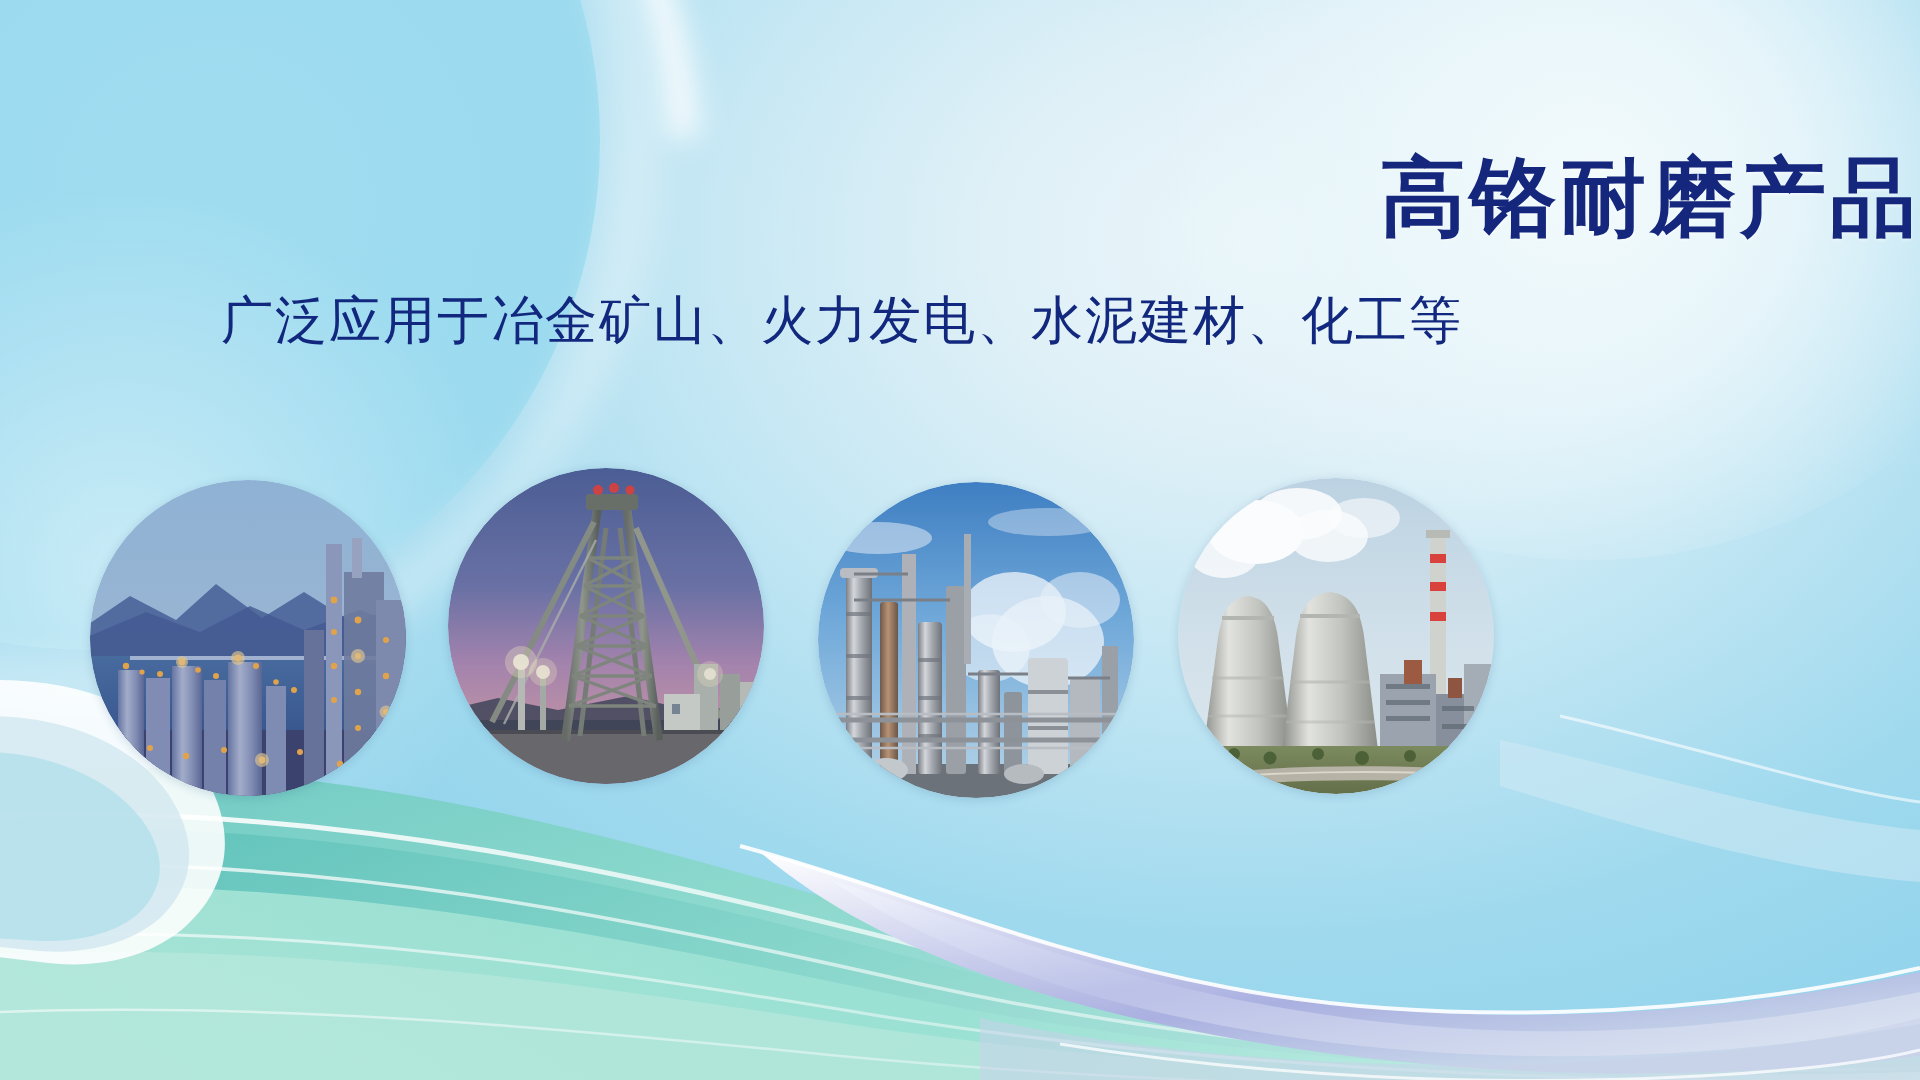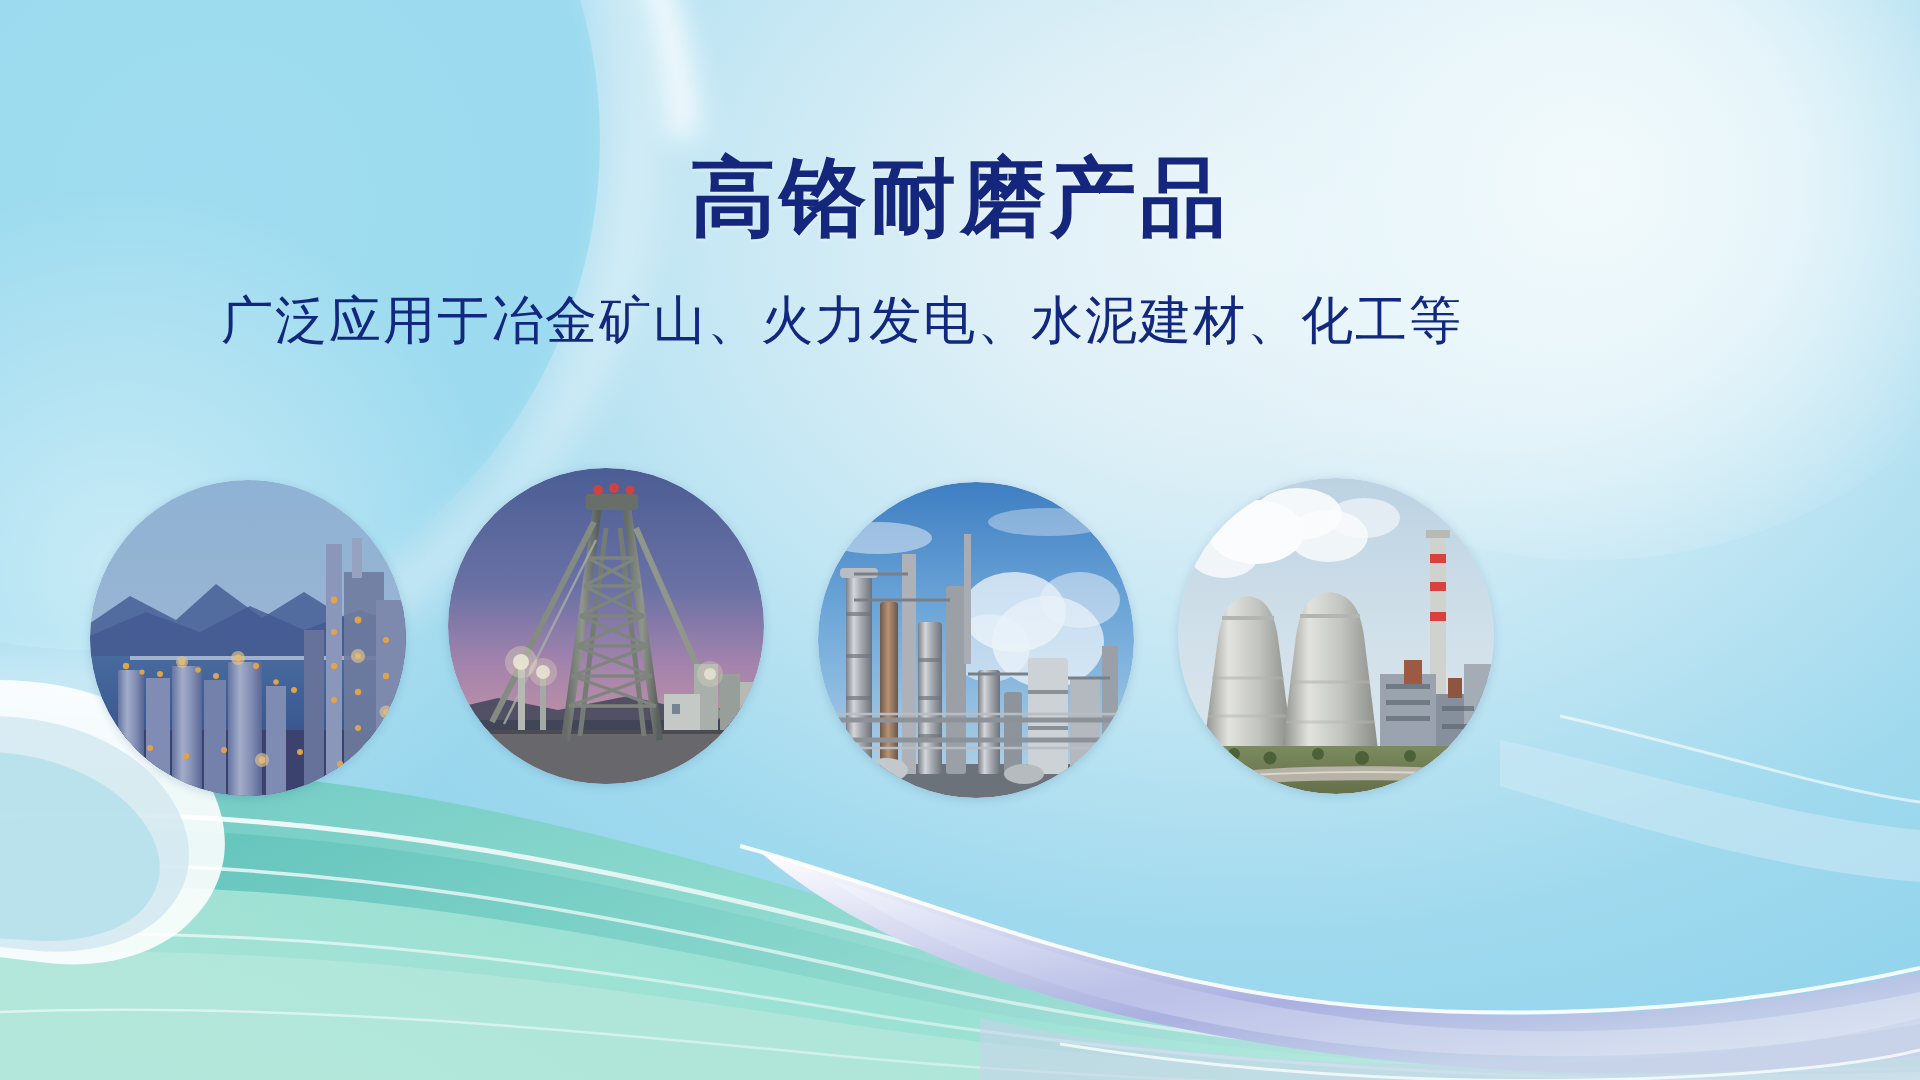--- a/index.html
+++ b/index.html
@@ -47,20 +47,21 @@
   .waves{position:absolute;left:0;bottom:0;width:1920px;height:460px;}
   .waves svg{display:block;width:1920px;height:460px;}
 
   
   .headline-block{position:absolute;left:0;top:0;width:1920px;text-align:center;}
   .title{
     position:absolute;left:0;top:150px;width:1920px;
     font-size:86px;font-weight:bold;letter-spacing:4px;
     color:#15267d;line-height:1.1;
     text-shadow:0 2px 3px rgba(255,255,255,.45);
+    text-align:right;
   }
   .subtitle{
     position:absolute;left:0;top:289px;width:1684px;
     font-size:52px;font-weight:normal;letter-spacing:2px;
     color:#12287e;line-height:1.2;text-align:center;
   }
 
   
   .circles{position:absolute;left:0;top:0;width:1920px;height:1080px;}
   .circle{

